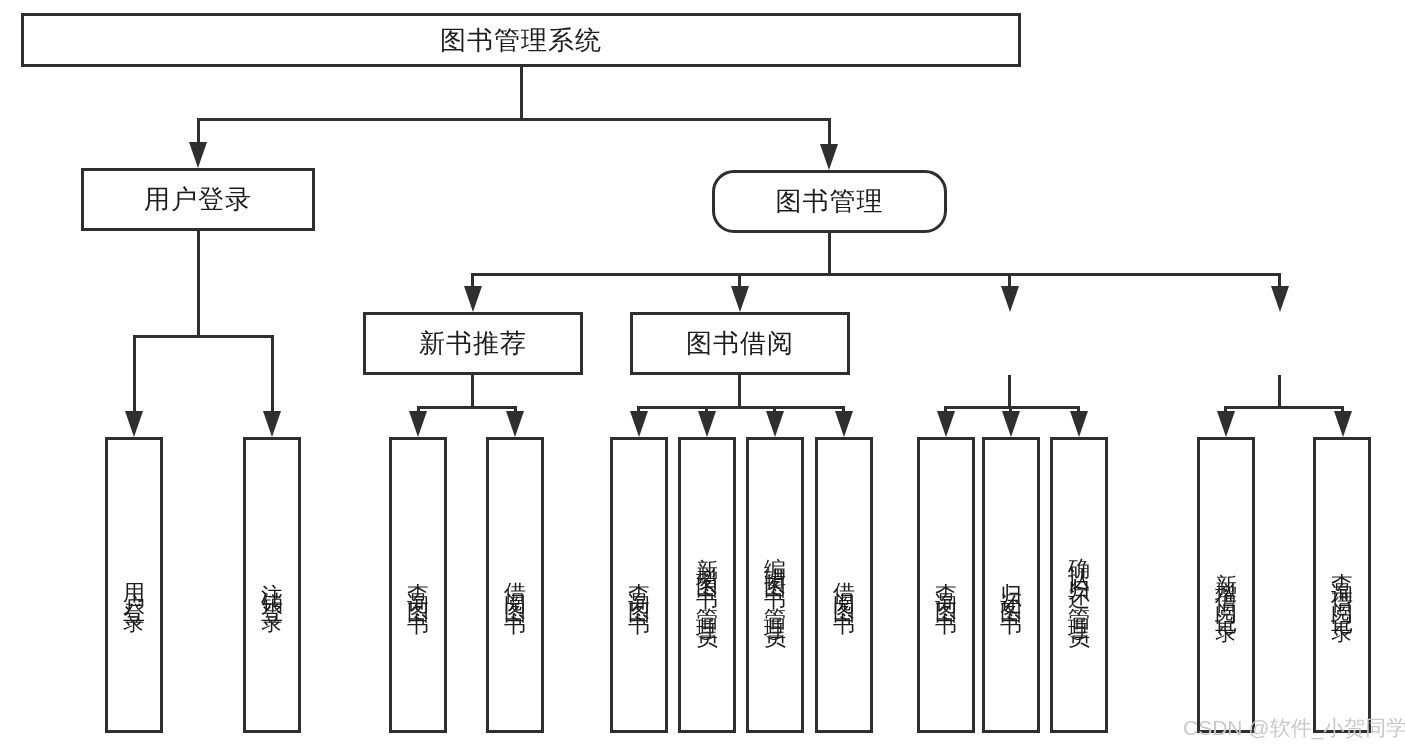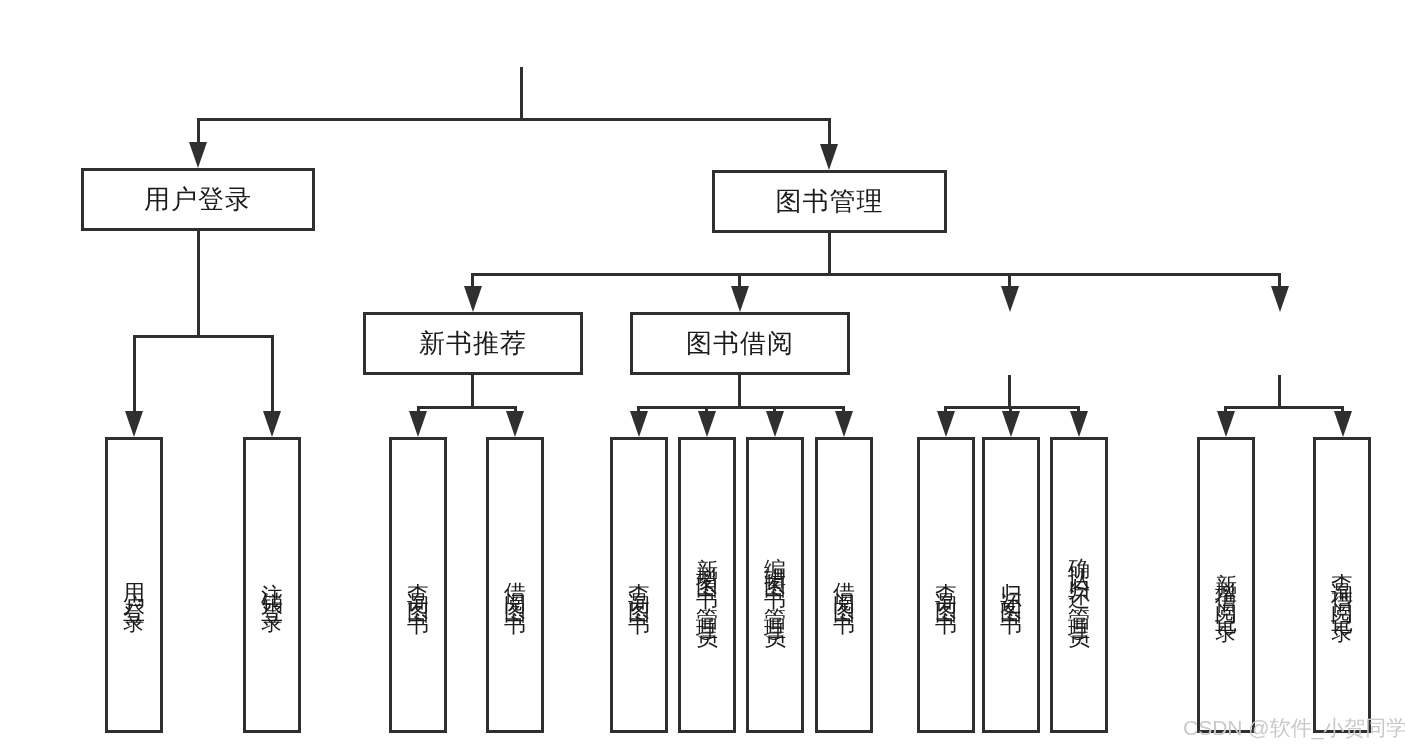--- a/index.html
+++ b/index.html
@@ -49,26 +49,29 @@
     color: #c9c9c9;
     z-index: 5;
     white-space: nowrap;
   }
 </style>
 </head>
 <body>
 
 <div class="canvas">
 
+  <div class="box" style="left:21px; top:13px; width:1000px; height:54px;">
+    <span>图书管理系统</span>
+  </div>
 
   <div class="box" style="left:81px; top:168px; width:234px; height:63px;">
     <span>用户登录</span>
   </div>
 
-  <div class="box" style="left:712px; top:170px; width:235px; height:63px;">
+  <div class="box" style="left:712px; top:170px; width:235px; height:63px;border-radius:22px;">
     <span>图书管理</span>
   </div>
 
   <div class="box" style="left:630px; top:312px; width:220px; height:63px;">
     <span>图书借阅</span>
   </div>
 
   <div class="box" style="left:363px; top:312px; width:220px; height:63px;">
     <span>新书推荐</span>
   </div>

